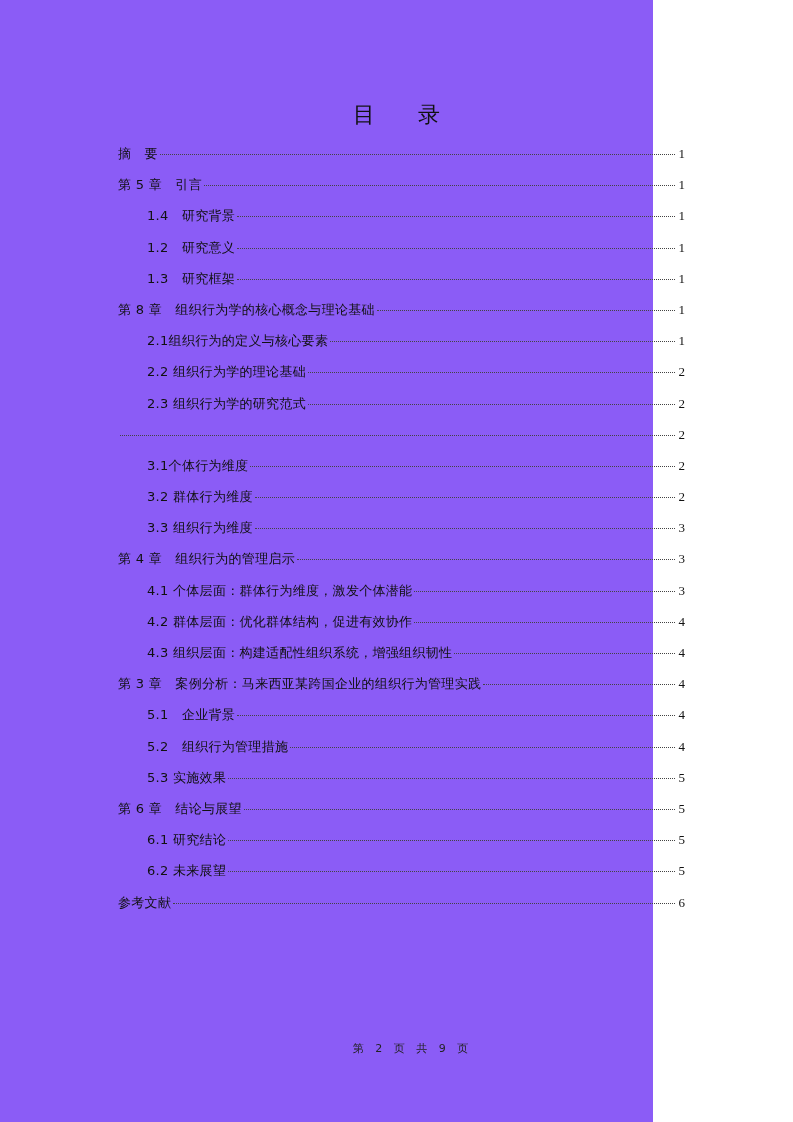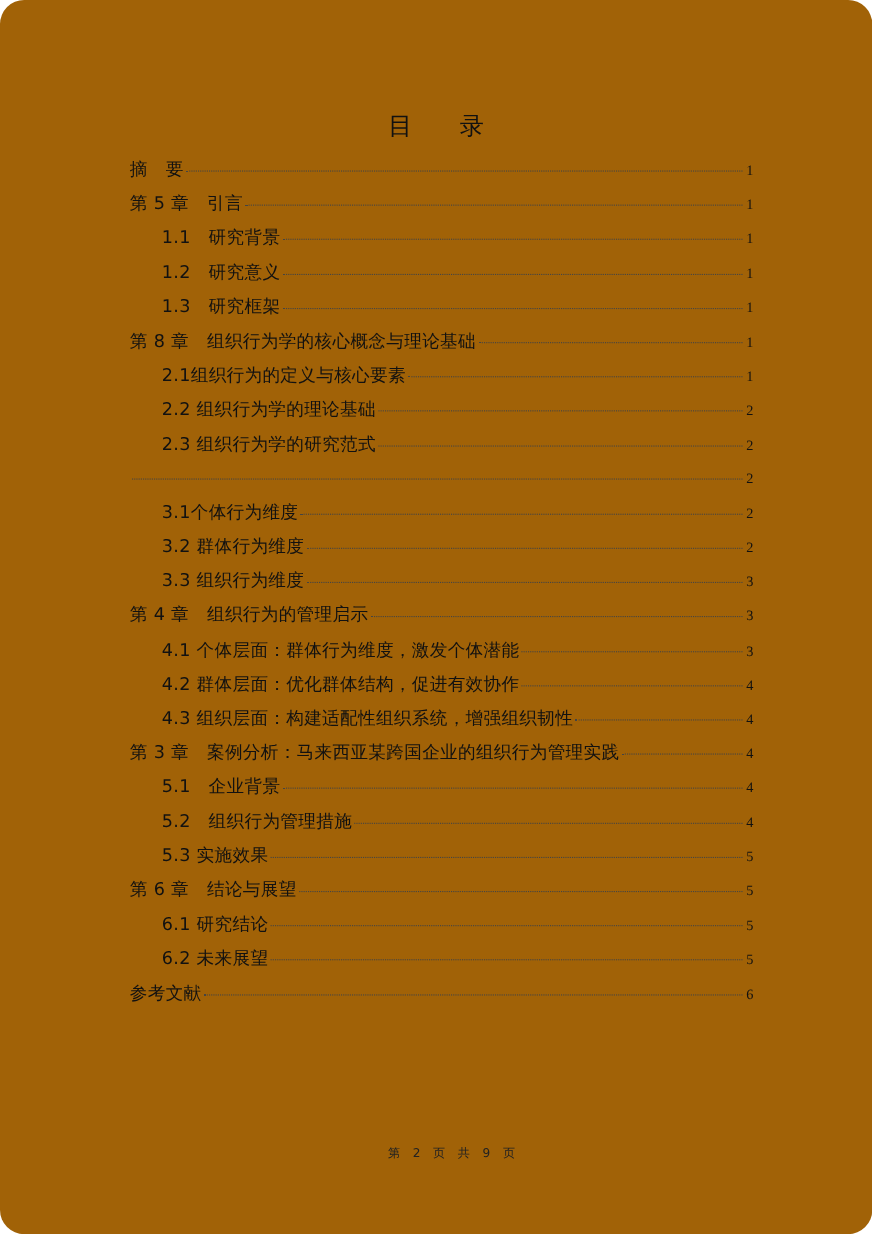--- a/index.html
+++ b/index.html
@@ -11,24 +11,23 @@
       width: 793px;
       height: 1122px;
       position: relative;
       overflow: hidden;
       color: #111111;
       font-family: "DejaVu Serif", "Liberation Serif", serif;
     }
     .page {
       position: absolute;
       left: 0; top: 0;
-      width: 793px;
+      width: 653px;
       height: 1122px;
-      background: #a16207;
-      border-radius: 22px;
+      background: #8b5cf6;
     }
     .toc-title {
       position: absolute;
       top: 100px;
       left: 0;
       width: 793px;
       text-align: center;
       font-size: 22px;
       letter-spacing: 18px;
       text-indent: 18px;
@@ -54,21 +53,21 @@
       font-size: 13px;
       white-space: nowrap;
       cursor: pointer;
     }
     .toc-entry.level-2 {
       padding-left: 29px;
     }
     .toc-label {
       flex: 0 0 auto;
       font-family: "DejaVu Sans", "Liberation Sans", sans-serif;
-      font-size: 16px;
+      font-size: 13px;
       letter-spacing: 0.3px;
       text-align: right;
     }
     .toc-leader {
       flex: 1 1 auto;
       overflow: hidden;
       margin: 0 2px;
       border-bottom: 1px dotted #444;
       transform: translateY(-3px);
       height: 0;
@@ -104,21 +103,21 @@
       <span class="toc-label"><span></span><span>摘　要</span></span>
       <span class="toc-leader"></span>
       <span class="toc-page">1</span>
     </li>
     <li class="toc-entry level-1">
       <span class="toc-label"><span>第 5 章　</span><span>引言</span></span>
       <span class="toc-leader"></span>
       <span class="toc-page">1</span>
     </li>
     <li class="toc-entry level-2">
-      <span class="toc-label"><span>1.1　</span><span>研究背景</span></span>
+      <span class="toc-label"><span>1.4　</span><span>研究背景</span></span>
       <span class="toc-leader"></span>
       <span class="toc-page">1</span>
     </li>
     <li class="toc-entry level-2">
       <span class="toc-label"><span>1.2　</span><span>研究意义</span></span>
       <span class="toc-leader"></span>
       <span class="toc-page">1</span>
     </li>
     <li class="toc-entry level-2">
       <span class="toc-label"><span>1.3　</span><span>研究框架</span></span>

